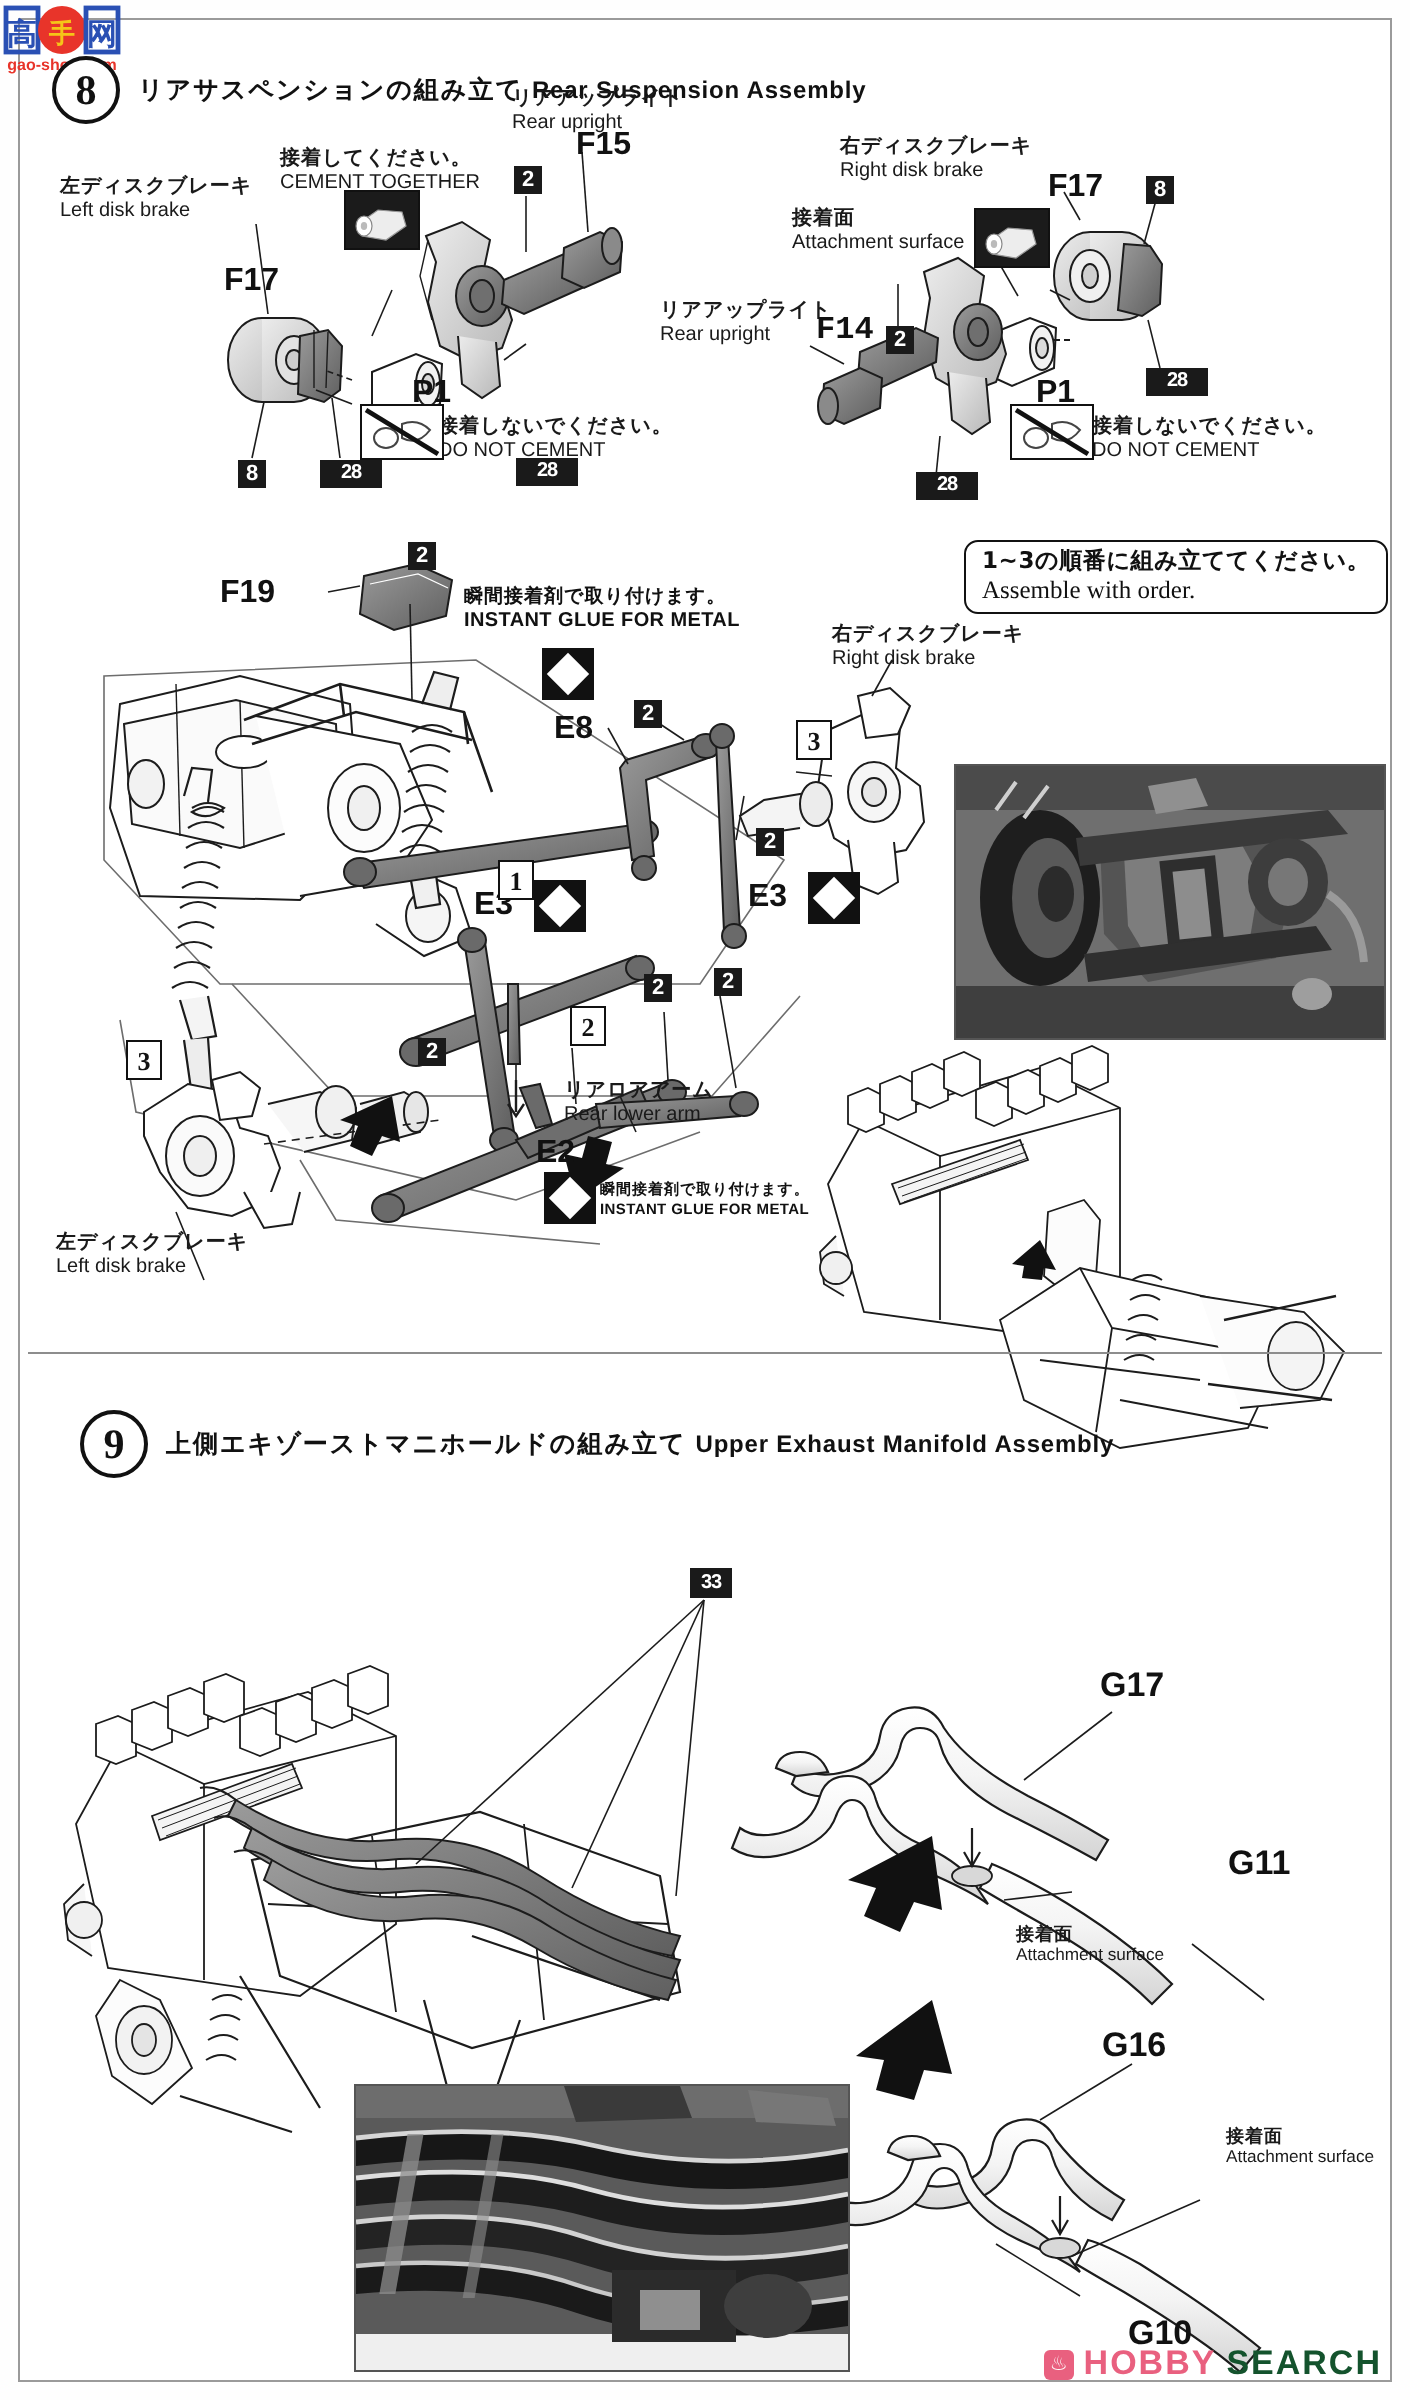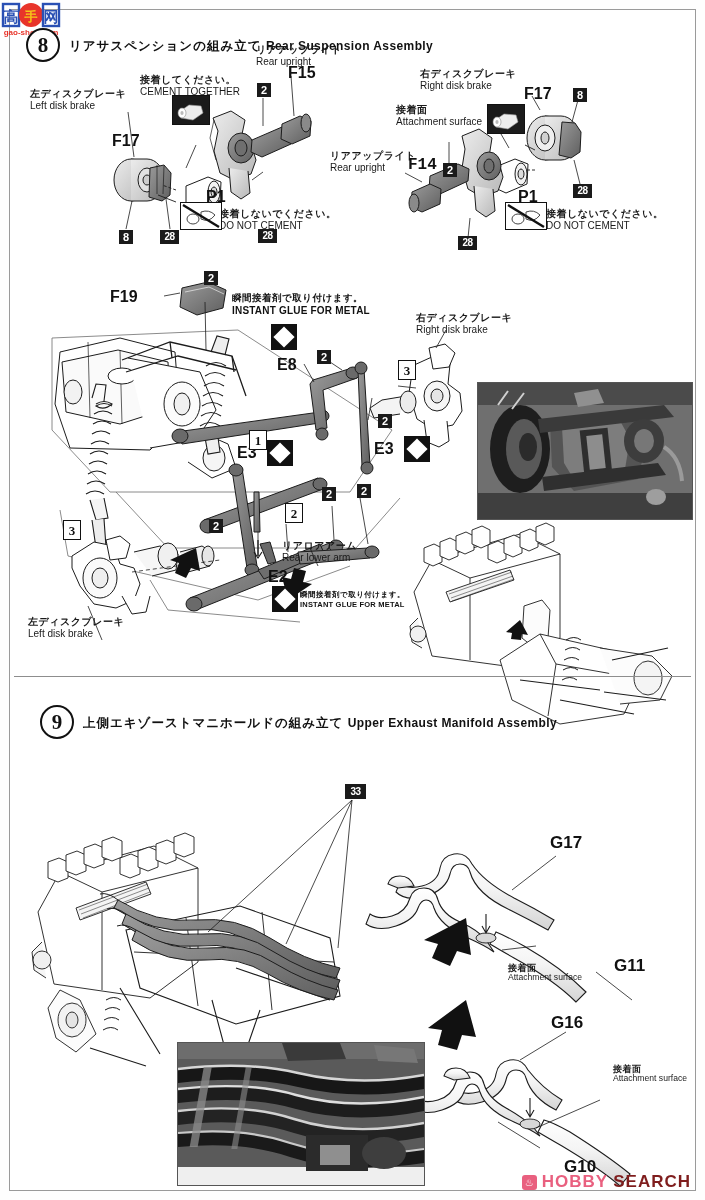--- a/index.html
+++ b/index.html
@@ -41,21 +41,21 @@
     font-family:"Liberation Sans",sans-serif;color:#111;white-space:nowrap;}
   .partcode.big{font-size:17px;}
 
   
   .badge{
     position:absolute;background:#1a1a1a;color:#fff;font-weight:bold;
     font-family:"Liberation Sans",sans-serif;display:flex;
     align-items:center;justify-content:center;line-height:1;
   }
   .badge.sq{width:14px;height:14px;font-size:11px;}
-  .badge.wide{width:19px;height:14px;font-size:10px;letter-spacing:-.5px;}
+  .badge.wide{width:31px;height:14px;font-size:10px;letter-spacing:-.5px;}
   .badge.outline{
     background:#fff;color:#111;border:1.5px solid #111;
     width:16px;height:18px;font-size:13px;font-family:"Liberation Serif",serif;
   }
 
   
   .diamond-mark{position:absolute;width:26px;height:26px;background:#111;}
   .diamond-mark::after{
     content:"";position:absolute;left:50%;top:50%;width:15px;height:15px;
     background:#fff;transform:translate(-50%,-50%) rotate(45deg);
@@ -85,21 +85,21 @@
 
   
   .photo{position:absolute;border:1px solid #555;overflow:hidden;background:#8c8c8c;}
 
   
   #wm-cn{position:absolute;left:2px;top:2px;width:58px;height:40px;}
   #wm-hs{position:absolute;right:14px;bottom:8px;display:flex;align-items:center;gap:5px;}
   #wm-hs .mark{width:15px;height:15px;background:#e9607f;border-radius:3px;
     display:flex;align-items:center;justify-content:center;color:#fff;font-size:10px;}
   #wm-hs .hobby{color:#e9607f;font-size:17px;font-weight:bold;letter-spacing:1px;}
-  #wm-hs .search{color:#7f1d1d;font-size:17px;font-weight:bold;letter-spacing:1px;}
+  #wm-hs .search{color:#14532d;font-size:17px;font-weight:bold;letter-spacing:1px;}
 
   svg{overflow:visible;}
   .art{position:absolute;left:0;top:0;width:705px;height:1200px;pointer-events:none;}
 </style>
 </head>
 <body>
 
 <div id="sheet">
   <div class="page-frame"></div>
 
@@ -531,20 +531,24 @@
   <div class="glue-note" style="left:232px;top:292px;">
     <span class="jp">瞬間接着剤で取り付けます。</span>
     <span class="en">INSTANT GLUE FOR METAL</span>
   </div>
   <div class="glue-note tiny" style="left:300px;top:590px;">
     <span class="jp">瞬間接着剤で取り付けます。</span>
     <span class="en">INSTANT GLUE FOR METAL</span>
   </div>
 
 
+  <div class="order-box" style="left:482px;top:270px;">
+    <span class="jp">1~3の順番に組み立ててください。</span>
+    <span class="en">Assemble with order.</span>
+  </div>
 
   <div class="partcode" style="left:288px;top:64px;">F15</div>
   <div class="partcode" style="left:112px;top:132px;">F17</div>
   <div class="partcode" style="left:524px;top:85px;">F17</div>
   <div class="partcode" style="left:408px;top:156px;font-family:Liberation Mono, monospace;">F14</div>
   <div class="partcode" style="left:206px;top:188px;">P1</div>
   <div class="partcode" style="left:518px;top:188px;">P1</div>
   <div class="partcode" style="left:110px;top:288px;">F19</div>
   <div class="partcode" style="left:277px;top:356px;">E8</div>
   <div class="partcode" style="left:237px;top:444px;">E3</div>
@@ -639,21 +643,21 @@
     <div class="step-circle">9</div>
     <div class="step-text">
       <span class="jp">上側エキゾーストマニホールドの組み立て</span>
       <span class="en">Upper Exhaust Manifold Assembly</span>
     </div>
   </div>
 
   <div class="badge wide" style="left:345px;top:784px;width:21px;height:15px;">33</div>
 
   <div class="partcode big" style="left:550px;top:833px;">G17</div>
-  <div class="partcode big" style="left:614px;top:956px;">G11</div>
+  <div class="partcode big" style="left:614px;top:922px;">G11</div>
   <div class="partcode big" style="left:551px;top:1013px;">G16</div>
   <div class="partcode big" style="left:564px;top:1157px;">G10</div>
 
   <div class="lbl sm" style="left:508px;top:963px;">
     <span class="jp">接着面</span>
     <span class="en">Attachment surface</span>
   </div>
   <div class="lbl sm" style="left:613px;top:1064px;">
     <span class="jp">接着面</span>
     <span class="en">Attachment surface</span>

